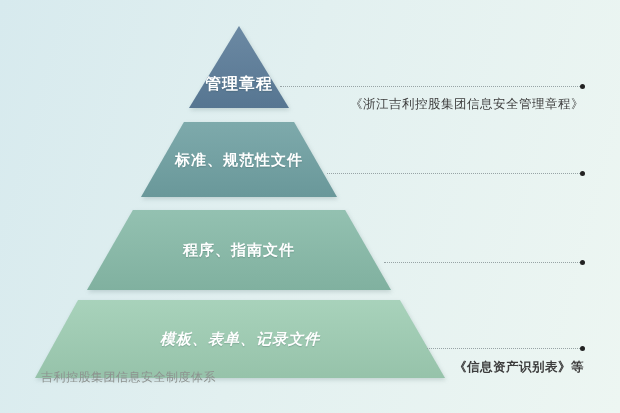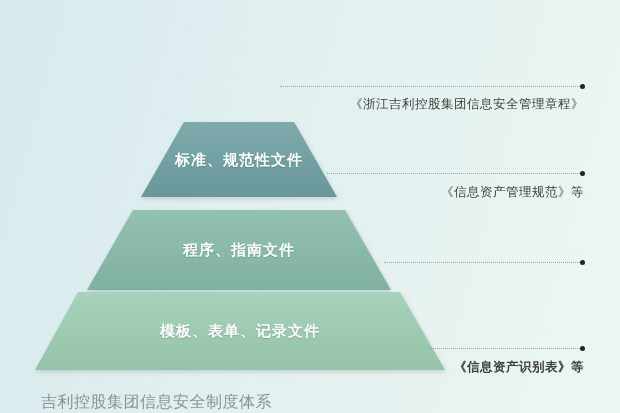--- a/index.html
+++ b/index.html
@@ -9,21 +9,21 @@
     background: linear-gradient(105deg, #d7eaee 0%, #e2f0f0 45%, #edf6f2 100%);
     overflow:hidden;
     font-family:"Liberation Sans","DejaVu Sans",sans-serif;
   }
 
   
   .level-wrap { position:absolute; filter:drop-shadow(1px 2px 2px rgba(70,100,100,0.22)); }
   .lw1 { left:189px; top:26px;  width:100px; height:82px; }
   .lw2 { left:141px; top:122px; width:196px; height:75px; }
   .lw3 { left:87px;  top:210px; width:304px; height:80px; }
-  .lw4 { left:35px;  top:292px; width:410px; height:78px; }
+  .lw4 { left:35px;  top:300px; width:410px; height:78px;font-style:italic; }
   .level {
     position:relative; width:100%; height:100%;
     background-image:linear-gradient(180deg, rgba(255,255,255,0.10), rgba(0,0,0,0.05));
   }
   .l1 { clip-path:polygon(50% 0%, 100% 100%, 0% 100%); }
   .l2 { clip-path:polygon(21.9% 0%, 78.1% 0%, 100% 100%, 0% 100%); }
   .l3 { clip-path:polygon(15.1% 0%, 84.9% 0%, 100% 100%, 0% 100%); }
   .l4 { clip-path:polygon(10.5% 0%, 89% 0%, 100% 100%, 0% 100%); }
 
   .level-label {
@@ -52,29 +52,34 @@
   .ann-text {
     position:absolute; right:36px; text-align:right; white-space:nowrap;
     font-size:12.5px; color:#3d3d3d; letter-spacing:0.5px;
   }
   .at1 { top:96px; }
   .at2 { top:184px; }
   .at3 { top:273px; }
   .at4 { top:359px;font-weight:bold; }
 
   .caption {
-    position:absolute; left:41px; top:392px;
-    font-size:16px; color:#8d928f; letter-spacing:0.5px;
+    position:absolute; left:41px; top:369px;
+    font-size:12px; color:#8d928f; letter-spacing:0.5px;
   }
 </style>
 </head>
 <body>
 
 <div class="stage">
 
+  <div class="level-wrap lw1">
+    <div class="level l1" style="background-color: rgb(91, 124, 153);">
+      <span class="level-label">管理章程</span>
+    </div>
+  </div>
 
   <div class="level-wrap lw2">
     <div class="level l2" style="background-color: rgb(111, 160, 162);">
       <span class="level-label">标准、规范性文件</span>
     </div>
   </div>
 
   <div class="level-wrap lw3">
     <div class="level l3" style="background-color: rgb(135, 186, 168);">
       <span class="level-label">程序、指南文件</span>
@@ -93,18 +98,17 @@
   <div class="conn-line cl2" style="border-top-color: rgb(152, 164, 166);"></div>
   <div class="conn-dot cd2" style="background-color: rgb(34, 34, 34);"></div>
 
   <div class="conn-line cl3" style="border-top-color: rgb(152, 164, 166);"></div>
   <div class="conn-dot cd3" style="background-color: rgb(34, 34, 34);"></div>
 
   <div class="conn-line cl4" style="border-top-color: rgb(152, 164, 166);"></div>
   <div class="conn-dot cd4" style="background-color: rgb(34, 34, 34);"></div>
 
   <div class="ann-text at1">《浙江吉利控股集团信息安全管理章程》</div>
-  <div class="ann-text at2">《信息资产管理规范》等</div>
   <div class="ann-text at4">《信息资产识别表》等</div>
 
   <div class="caption">吉利控股集团信息安全制度体系</div>
 
 </div>
 
 </body></html>

